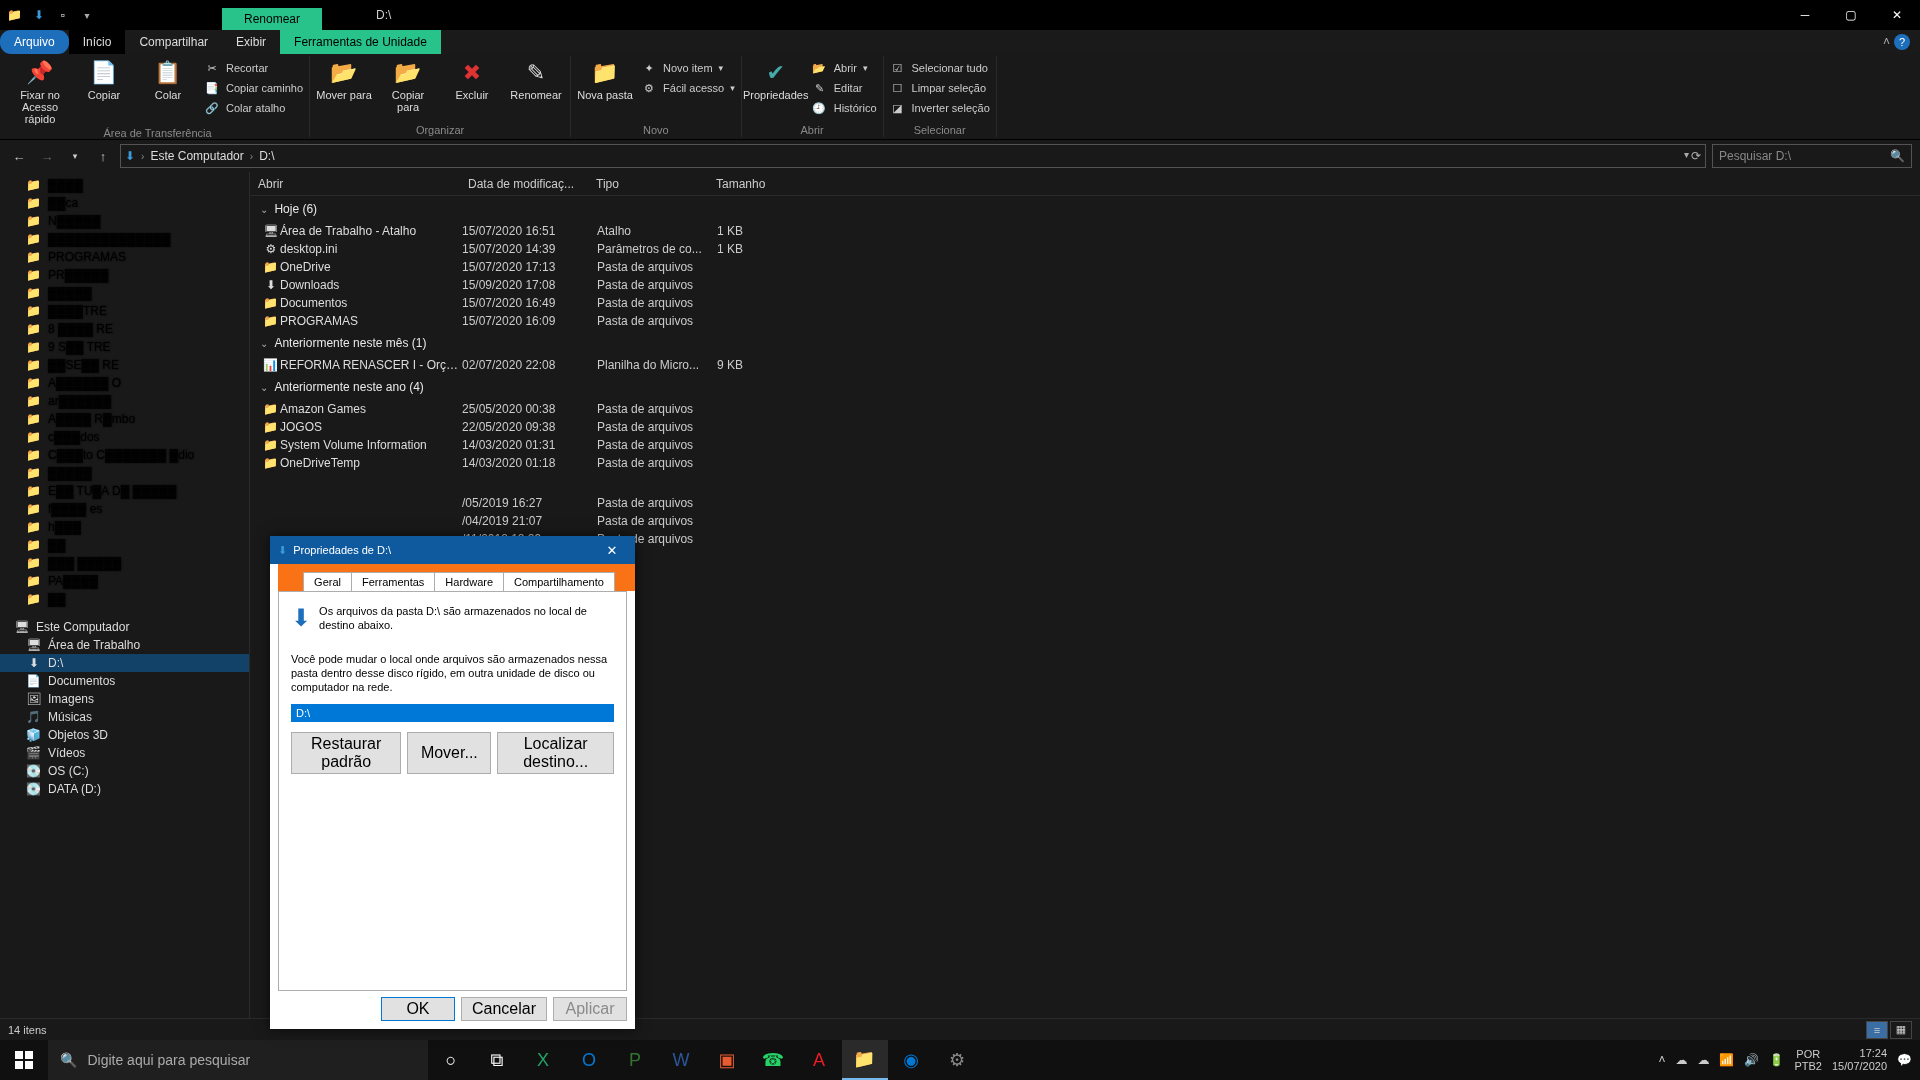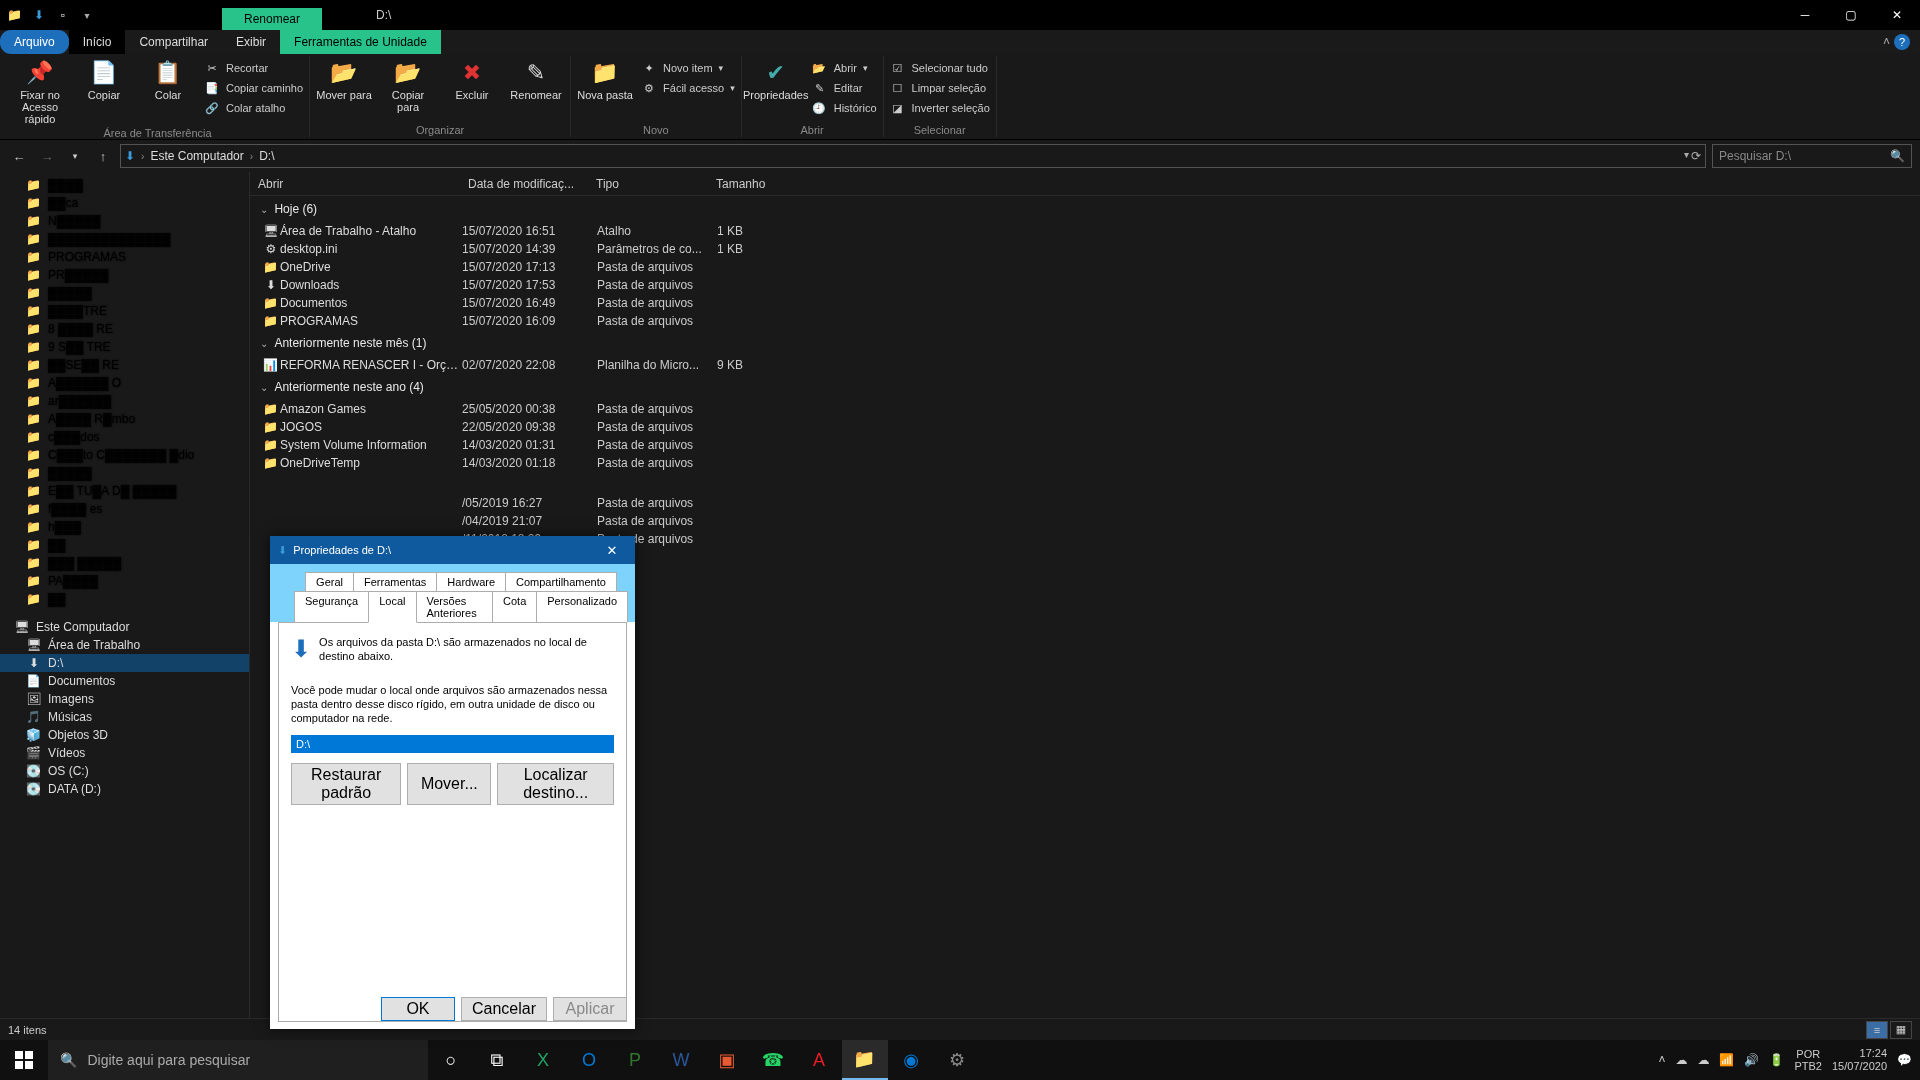--- a/index.html
+++ b/index.html
@@ -57,21 +57,21 @@
   .taskbar .search{ width:380px; height:40px; background:#1f1f1f; display:flex; align-items:center; padding:0 12px; color:#aaa; gap:10px; font-size:14px;}
   .taskbar .tbicons{ display:flex; align-items:center; }
   .taskbar .tbicons .ti{ width:46px; height:40px; display:flex; align-items:center; justify-content:center; font-size:18px;}
   .taskbar .tbicons .ti.active{ border-bottom:2px solid #76b9ed; background:#2a2a2a;}
   .taskbar .tray{ margin-left:auto; display:flex; align-items:center; color:#ccc; gap:10px; padding:0 8px; font-size:12px;}
   .taskbar .tray .clock{ text-align:right; line-height:13px; font-size:11px;}
   
   .dialog{ position:absolute; left:270px; top:536px; width:365px; height:493px; background:#fff; color:#000; box-shadow:0 0 12px rgba(0,0,0,.6); font-size:11px;}
   .dlg-title{ height:28px; background:#0f5a9e; color:#fff; display:flex; align-items:center; padding:0 8px; gap:6px;}
   .dlg-title .x{ margin-left:auto; width:30px; height:28px; display:flex; align-items:center; justify-content:center; font-size:13px;}
-  .dlg-tabs-area{ padding:8px 8px 0 24px; background:#7dd3fc;}
+  .dlg-tabs-area{ padding:8px 8px 0 12px; background:#f97316;margin-left:8px;}
   .dlg-tabrow{ display:flex; }
   .dlg-tab{ padding:3px 10px; border:1px solid #adadad; border-bottom:none; background:#fff; font-size:11px; position:relative; margin-right:-1px;}
   .dlg-tab.active{ background:#fff; z-index:2; border-bottom:1px solid #fff; margin-bottom:-1px;}
   .dlg-body{ border:1px solid #adadad; min-height:400px; padding:12px; margin:0 8px; background:#fff;}
   .dlg-body .info{ display:flex; gap:8px; margin-bottom:10px;}
   .dlg-body .info .arrow{ font-size:24px; color:#1d6fbc;}
   .dlg-body p{ font-size:11px; line-height:14px; margin-bottom:10px;}
   .dlg-input{ width:100%; border:1px solid #0078d7; padding:2px 4px; font-size:11px; background:#fff;}
   .dlg-input::selection{ background:#0078d7; color:#fff;}
   .dlg-btnrow{ display:flex; gap:6px; margin-top:10px;}
@@ -429,21 +429,21 @@
         <div class="row">
           <span class="ic">📁</span>
           <span class="name">OneDrive</span>
           <span class="date">15/07/2020 17:13</span>
           <span class="type">Pasta de arquivos</span>
           <span class="size"></span>
         </div>
         <div class="row">
           <span class="ic">⬇</span>
           <span class="name">Downloads</span>
-          <span class="date">15/07/2020 17:53</span>
+          <span class="date">15/09/2020 17:08</span>
           <span class="type">Pasta de arquivos</span>
           <span class="size"></span>
         </div>
         <div class="row">
           <span class="ic">📁</span>
           <span class="name">Documentos</span>
           <span class="date">15/07/2020 16:49</span>
           <span class="type">Pasta de arquivos</span>
           <span class="size"></span>
         </div>
@@ -589,27 +589,20 @@
     <span>Propriedades de D:\</span>
     <div class="x">✕</div>
   </div>
   <div class="dlg-tabs-area">
     <div class="dlg-tabrow" style="justify-content:center" id="dlg-tabs-r1">
         <div class="dlg-tab">Geral</div>
         <div class="dlg-tab">Ferramentas</div>
         <div class="dlg-tab">Hardware</div>
         <div class="dlg-tab">Compartilhamento</div>
       </div>
-    <div class="dlg-tabrow" id="dlg-tabs-r2">
-        <div class="dlg-tab">Segurança</div>
-        <div class="dlg-tab active">Local</div>
-        <div class="dlg-tab">Versões Anteriores</div>
-        <div class="dlg-tab">Cota</div>
-        <div class="dlg-tab">Personalizado</div>
-      </div>
   </div>
   <div class="dlg-body">
     <div class="info">
       <div class="arrow">⬇</div>
       <p>Os arquivos da pasta D:\ são armazenados no local de destino abaixo.</p>
     </div>
     <p>Você pode mudar o local onde arquivos são armazenados nessa pasta dentro desse disco rígido, em outra unidade de disco ou computador na rede.</p>
     <input class="dlg-input" style="background: rgb(0, 120, 215); color: rgb(255, 255, 255);" value="D:\">
     <div class="dlg-btnrow">
       <button class="dlg-btn">Restaurar padrão</button>

